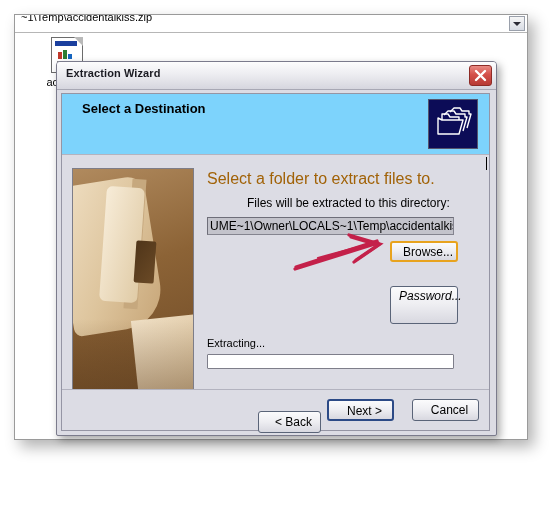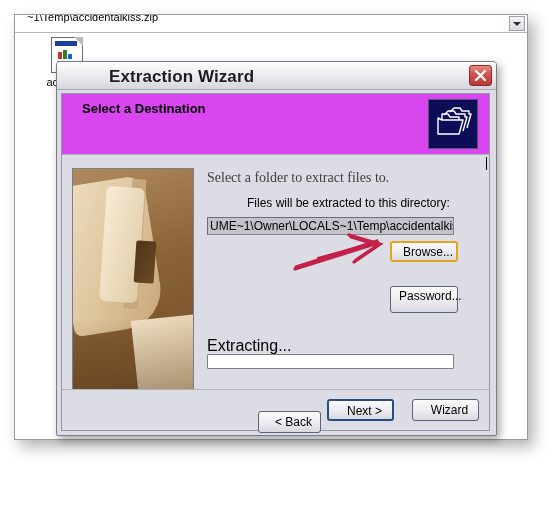--- a/index.html
+++ b/index.html
@@ -37,21 +37,21 @@
     left: 0px;
     top: 0px;
     width: 512px;
     height: 17px;
     background: #ffffff;
     border-bottom: 1px solid #b6b6b6;
     overflow: hidden;
   }
   #bg-addresstext {
     position: absolute;
-    left: 12px;
+    left: 6px;
     top: -4px;
     font-size: 11px;
     color: #000;
     white-space: nowrap;
     font-family: "Liberation Sans", sans-serif;
   }
   #bg-scroll-btn {
     position: absolute;
     right: 2px;
     top: 1px;
@@ -150,26 +150,25 @@
     position: relative;
     height: 27px;
     background: linear-gradient(to bottom, #fdfdfd 0%, #ededf1 45%, #d6d6de 100%);
     border-bottom: 1px solid #a8a8b4;
     border-radius: 3px 3px 0 0;
   }
   #title-text {
     position: absolute;
     left: 9px;
     top: 5px;
-    font-size: 17px;
+    font-size: 11px;
     font-weight: bold;
     color: #1b1b22;
     letter-spacing: 0.1px;
     font-family: "Liberation Sans", sans-serif;
-    margin-left: 43px;
   }
   #close-button {
     position: absolute;
     right: 4px;
     top: 3px;
     width: 21px;
     height: 19px;
     background: linear-gradient(to bottom,#e98b84 0%, #d4504a 45%, #b73a34 100%);
     border: 1px solid #8d2b26;
     border-radius: 3px;
@@ -185,21 +184,21 @@
     height: 338px;
     background: #dcdce4;
     border: 1px solid #9595a4;
     box-sizing: border-box;
   }
 
   
   #header-band {
     position: relative;
     height: 60px;
-    background: #d946ef;
+    background: #7dd3fc;
     border-bottom: 1px solid #b3b3bf;
     text-decoration: underline;
   }
   #header-title {
     position: absolute;
     left: 20px;
     top: 7px;
     font-size: 13px;
     font-weight: bold;
     color: #000;
@@ -280,23 +279,22 @@
   }
   .ph.shadow {
     left:0; top:150px; width:100%; height:80px;
     background: linear-gradient(to bottom, rgba(110,74,38,0) 0%, rgba(92,61,30,0.45) 100%);
   }
 
   #instr-1 {
     position: absolute;
     left: 145px;
     top: 15px;
-    font-size: 14px;
-    color: #404040;
-    font-family: Liberation Serif, serif;
+    font-size: 16px;
+    color: #a16207;
   }
   #instr-2 {
     position: absolute;
     left: 145px;
     top: 41px;
     font-size: 12px;
     color: #000;
     margin-left: 40px;
   }
 
@@ -347,29 +345,30 @@
     width: 68px;
     height: 21px;
     line-height: 19px;
     border: 2px solid #e8a31e;
     border-radius: 3px;
   }
   #password-button {
     left: 328px;
     top: 131px;
     width: 68px;
-    height: 27px;
+    height: 38px;
     line-height: 19px;
+    font-style: italic;
   }
 
   #extracting-label {
     position: absolute;
     left: 145px;
     top: 182px;
-    font-size: 16px;
+    font-size: 11px;
     color: #000;
   }
   #progress-bar {
     position: absolute;
     left: 145px;
     top: 199px;
     width: 247px;
     height: 15px;
     background: #ffffff;
     border: 1px solid #7e7e8a;
@@ -505,19 +504,19 @@
             <path d="M61 5 L88 13 L66 28"></path>
             <path d="M28 26 L72 14" stroke-width="2.2"></path>
           </g>
         </svg>
 
       </div>
 
       <div id="footer-area">
         <div class="winbtn" id="back-button">&lt; Back</div>
         <div class="winbtn" id="next-button">Next &gt;</div>
-        <div class="winbtn" id="cancel-button">Wizard</div>
+        <div class="winbtn" id="cancel-button">Cancel</div>
       </div>
 
     </div>
   </div>
 
 </div>
 
 </body></html>

